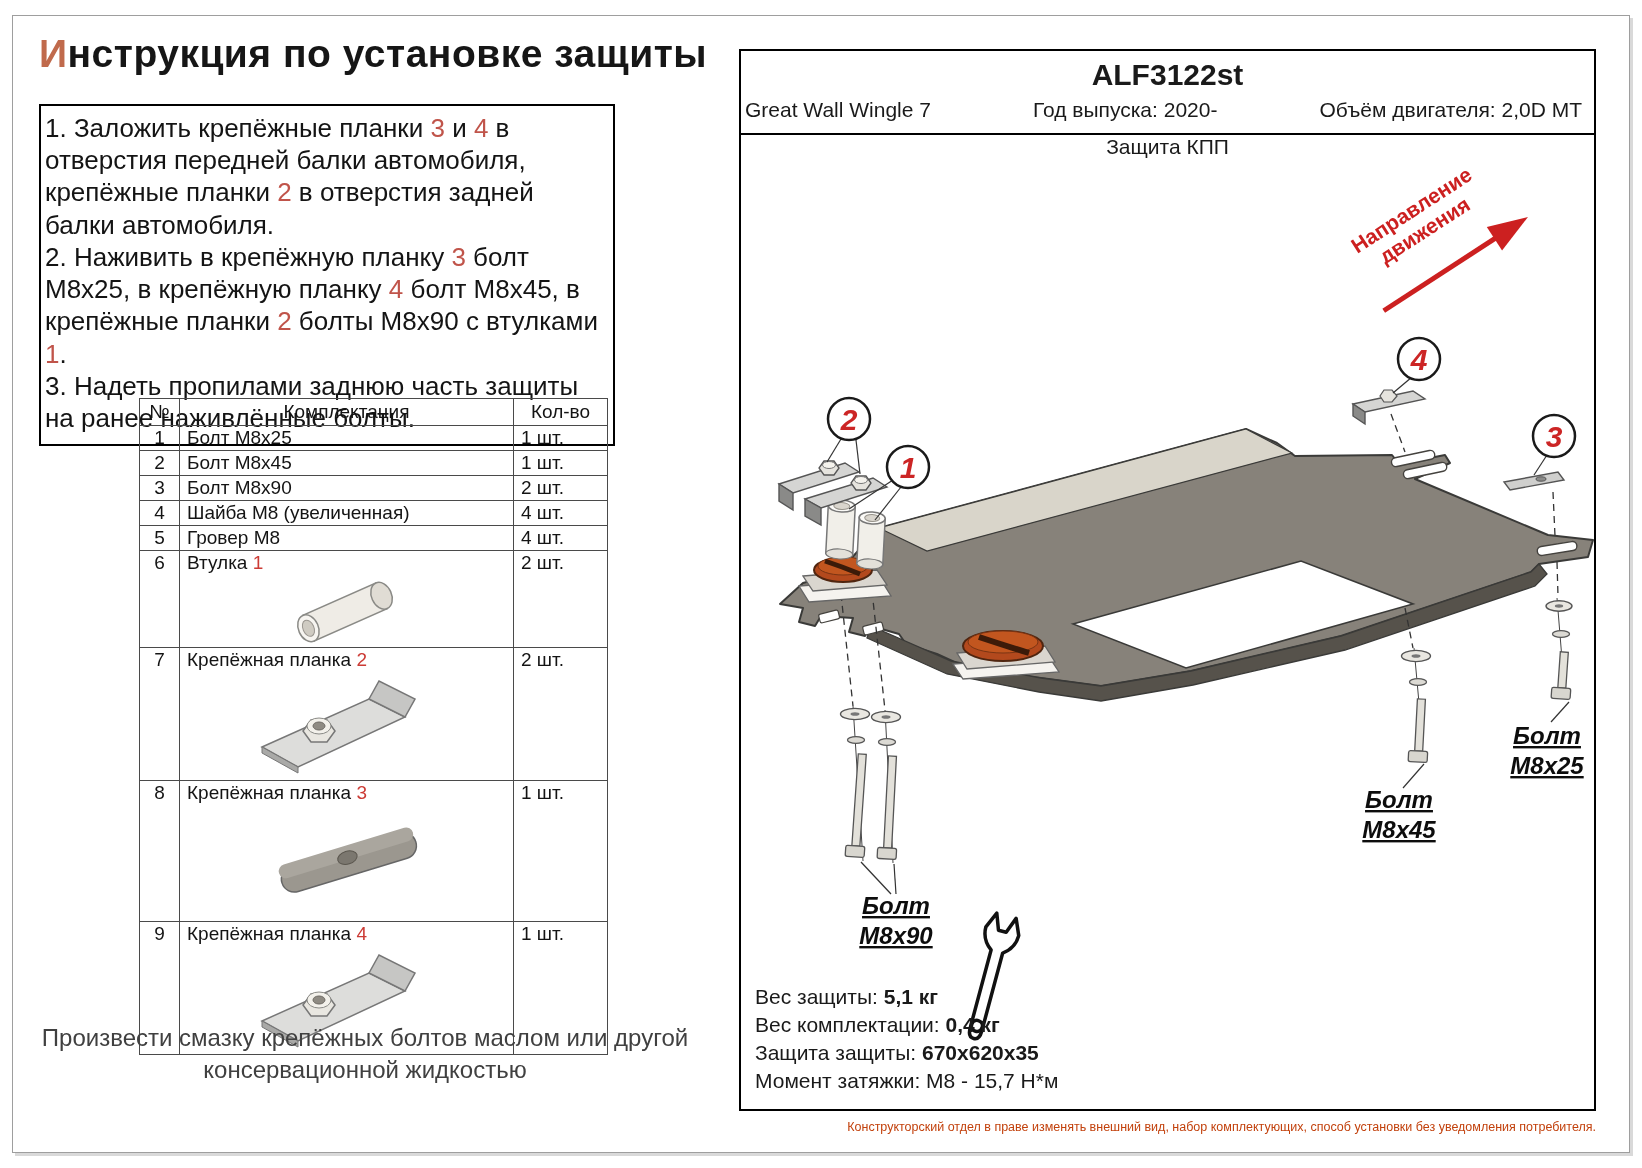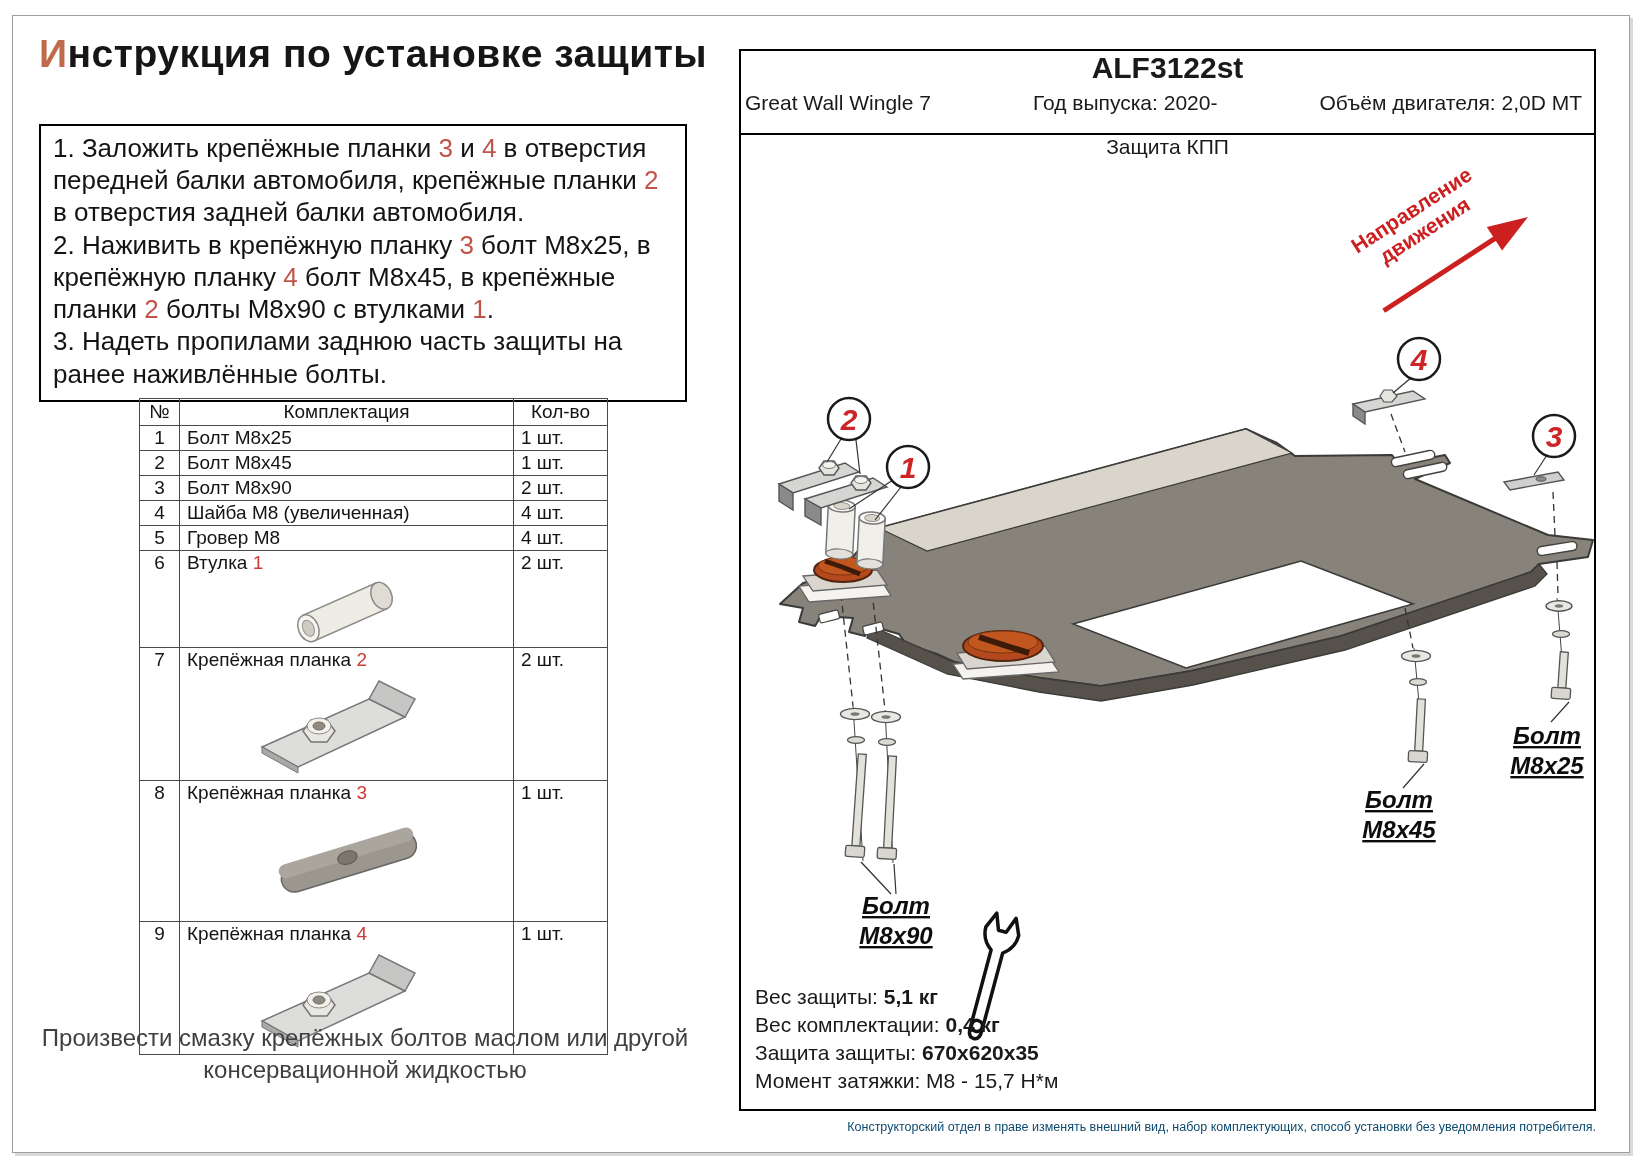--- a/index.html
+++ b/index.html
@@ -6,54 +6,54 @@
   html,body { background:#ffffff; }
   body { width:1642px; height:1168px; position:relative;
          font-family:"Liberation Sans", sans-serif; color:#1a1a1a; }
   .page { position:absolute; left:12px; top:15px; width:1618px; height:1138px;
           background:#fff; border:1px solid #9e9e9e; box-shadow:3px 3px 0 #d9d9d9; }
 
   
   .title { position:absolute; left:26px; top:16px; font-size:39px; font-weight:bold;
            letter-spacing:.5px; color:#161616; white-space:nowrap; }
   .title .accent { color:#c06a4c; }
-  .instr-box { position:absolute; left:26px; top:108px; width:648px;
-               border:2px solid #000; padding:6px 12px 10px 12px;
+  .instr-box { position:absolute; left:26px; top:88px; width:576px;
+               border:2px solid #000; padding:6px 12px 10px 4px;
                font-size:26px; line-height:1.24; color:#141414; }
   .instr-box p { margin:0; }
   .red { color:#c0544a; }
   .parts-table { position:absolute; left:126px; top:382px; border-collapse:collapse;
                  font-size:19px; color:#141414; }
   .parts-table td, .parts-table th { border:1px solid #4a4a4a; padding:1px 7px;
                  font-weight:normal; vertical-align:top; text-align:left; }
   .parts-table th { text-align:center; padding:2px 6px; }
   .parts-table .c-num { width:40px; text-align:center; }
   .parts-table .c-name { width:334px; }
   .parts-table .c-qty { width:94px; }
   .parts-table .tred { color:#cc3b35; }
   .part-img { display:block; margin:4px auto 2px auto; }
   .lube-note { position:absolute; left:26px; top:1006px; width:652px; text-align:center;
                font-size:24px; line-height:1.35; color:#404040; }
 
   
   .panel { position:absolute; left:726px; top:33px; width:857px; height:1062px;
            border:2px solid #000; background:#fff; }
   .panel-header { height:84px; border-bottom:2px solid #000; }
-  .panel-code { text-align:center; font-size:30px; font-weight:bold; }
+  .panel-code { text-align:center; font-size:30px; font-weight:bold; padding-top:7px; }
   .panel-info { display:flex; justify-content:space-between; padding:6px 12px 0 4px;
                 font-size:21px; }
   .panel-sub { text-align:center; font-size:21px; height:31px; }
   .diagram { position:absolute; left:0; top:115px; width:853px; height:943px; }
   .diagram svg { position:absolute; left:0; top:0; }
   .specs { position:absolute; left:14px; bottom:14px; font-size:21px; line-height:28px;
            background:transparent; }
   .spec-row .v { font-weight:bold;margin-top:18px; }
   .spec-row .v.plain { font-weight:normal; }
   .footnote { position:absolute; left:726px; top:1104px; width:857px; text-align:right;
-              font-size:12.5px; color:#0c4a6e; }
+              font-size:12.5px; color:#c2410c; }
 
   svg text { font-family:"Liberation Sans", sans-serif; }
   .callout-num { font-size:30px; font-weight:bold; font-style:italic; fill:#cc2525; }
   .bolt-label { font-size:24px; font-weight:bold; font-style:italic; fill:#0d0d0d;
                 text-decoration:underline; }
   .dir-text { font-size:21px; font-weight:bold; fill:#cc2020; }
 </style>
 </head>
 <body>
 

